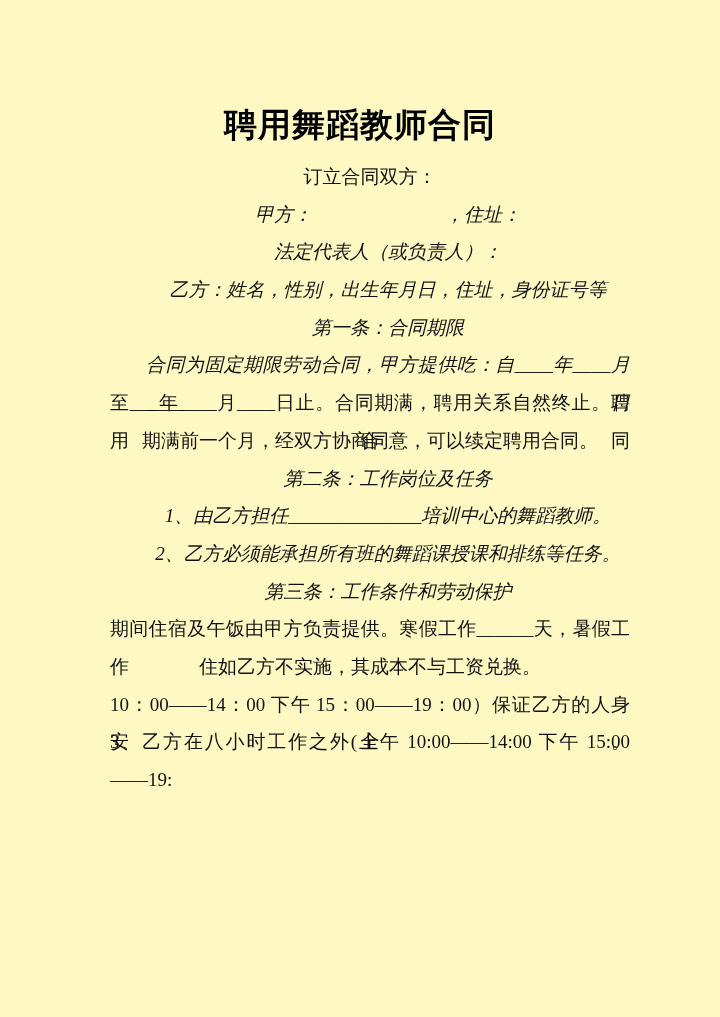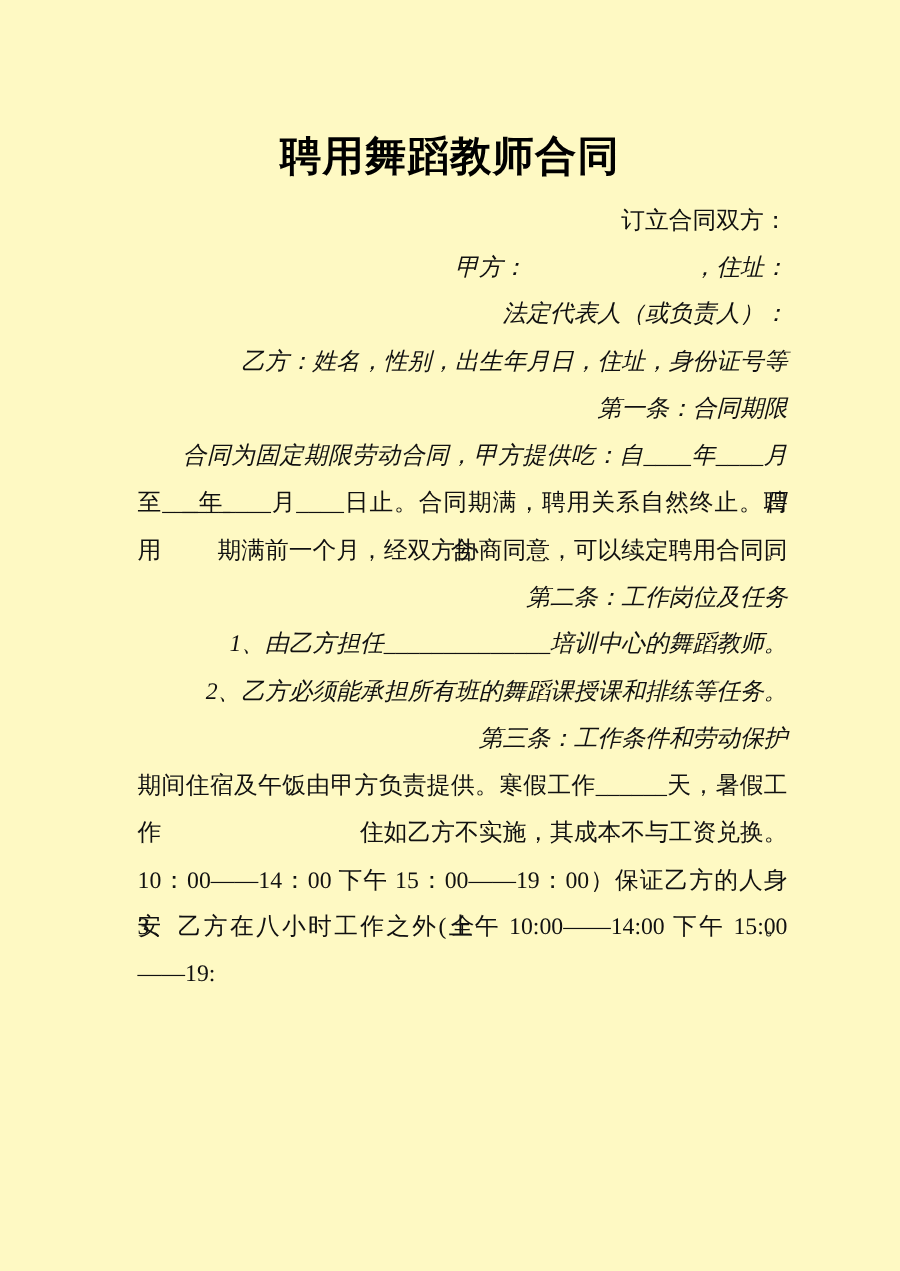--- a/index.html
+++ b/index.html
@@ -33,21 +33,21 @@
   .doc-body {
     position: absolute;
     top: 158px;
     left: 110px;
     width: 520px;
     font-size: 19px;
   }
   .line {
     height: 37.7px;
     line-height: 37.7px;
-    text-align: right;
+    text-align: center;
     white-space: nowrap;
     overflow: visible;
   }
   .line.indent {
     padding-left: 36px;
     font-style: italic;
   }
   .line.justify {
     white-space: normal;
     text-align: justify;

